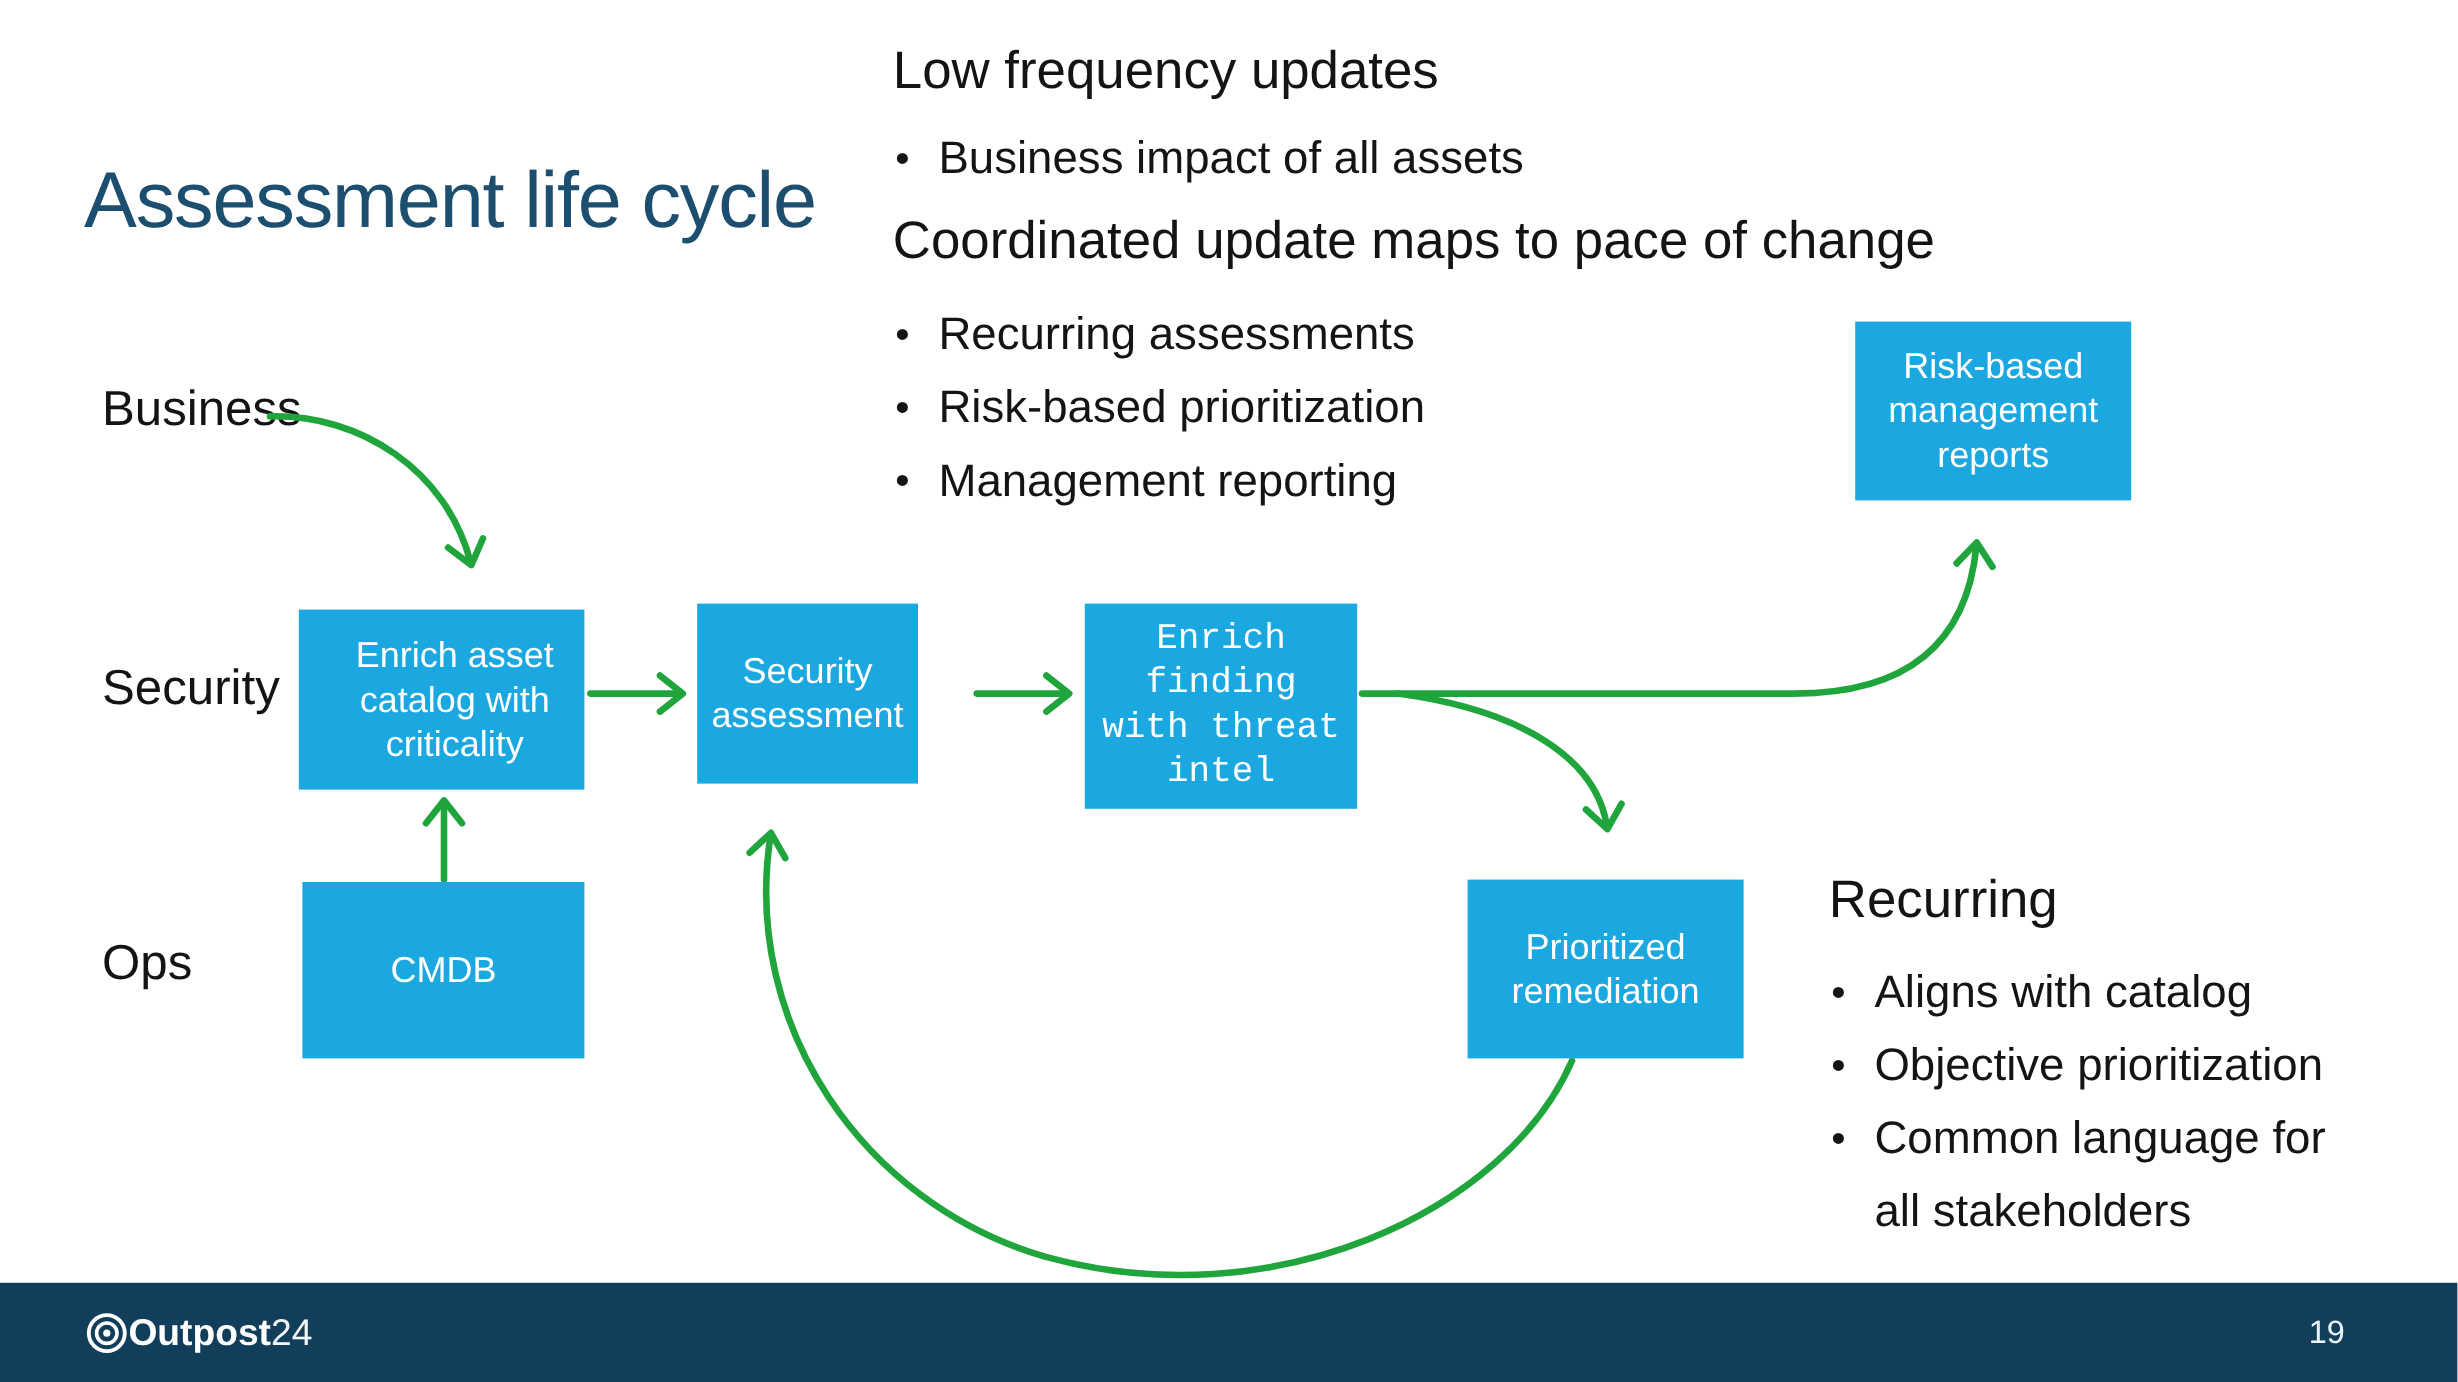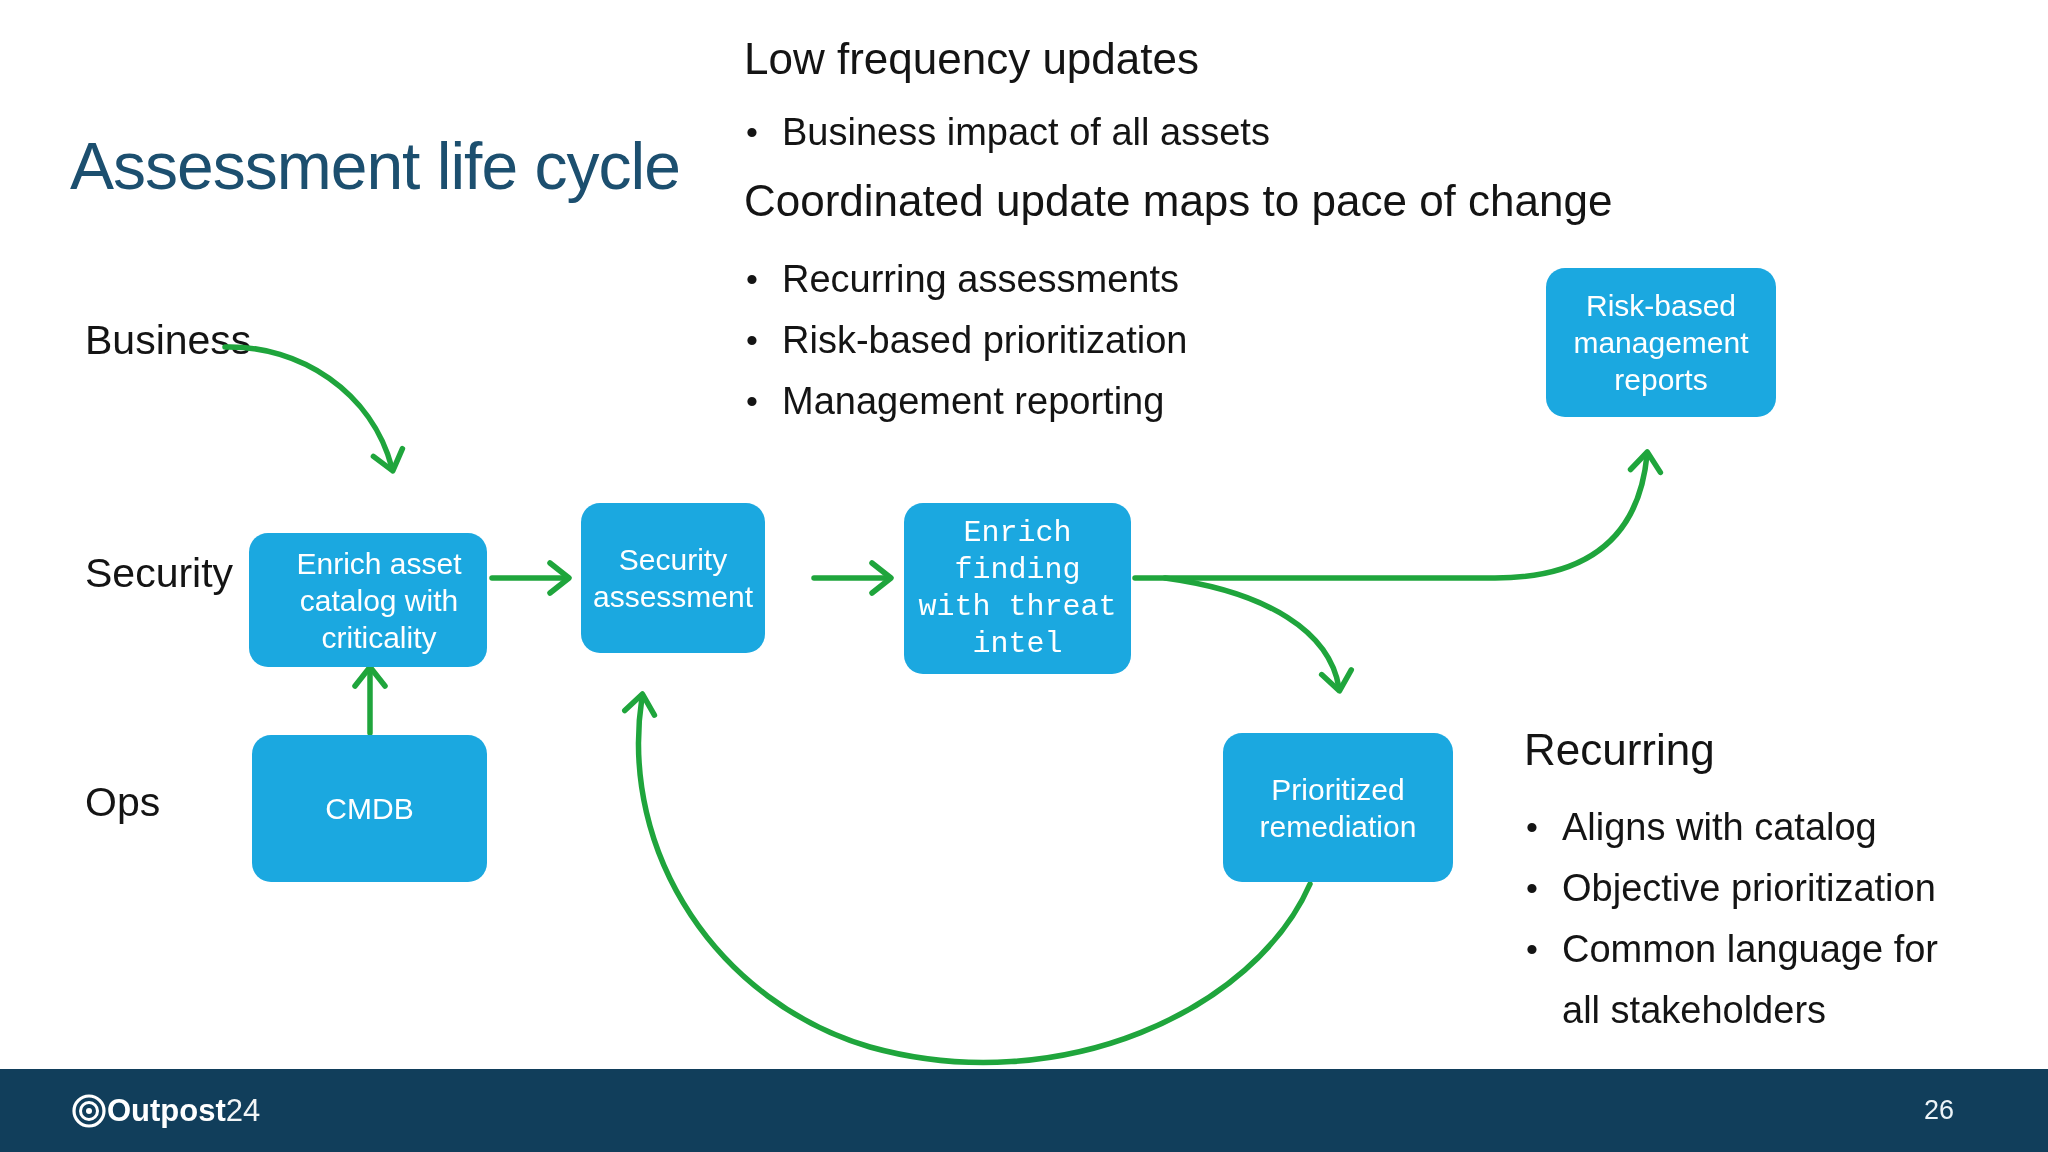--- a/index.html
+++ b/index.html
@@ -52,23 +52,23 @@
     position:absolute;left:85px;font-size:41px;color:var(--text-dark);
     white-space:nowrap;line-height:1.2;
   }
   .lane-business{top:316px;}
   .lane-security{top:549px;}
   .lane-ops{top:778px;}
 
   .flow-box{
     position:absolute;background:var(--box-blue);color:var(--box-text);
     display:flex;align-items:center;justify-content:center;text-align:center;
-    font-size:30px;line-height:37px;padding:6px 10px;z-index:2;border-radius:19px;
+    font-size:30px;line-height:37px;padding:6px 10px;z-index:2;
   }
-  .b-enrich-asset{left:249px;top:533px;width:238px;height:134px;padding-left:32px;}
+  .b-enrich-asset{left:249px;top:508px;width:238px;height:150px;padding-left:32px;}
   .b-security{left:581px;top:503px;width:184px;height:150px;}
   .b-enrich-finding{left:904px;top:503px;width:227px;height:171px;font-family:Liberation Mono, monospace;}
   .b-risk-reports{left:1546px;top:268px;width:230px;height:149px;}
   .b-prioritized{left:1223px;top:733px;width:230px;height:149px;}
   .b-cmdb{left:252px;top:735px;width:235px;height:147px;}
 
   svg.arrows{position:absolute;left:0;top:0;z-index:1;pointer-events:none;}
   svg.arrows path.line{
     fill:none;stroke:var(--arrow-green);stroke-width:5.5;stroke-linecap:round;
   }
@@ -142,16 +142,16 @@
 
   <div class="footer">
     <div class="brand">
       <svg width="36" height="36" viewBox="0 0 36 36">
         <circle cx="18" cy="18" r="15" fill="none" stroke="#FFFFFF" stroke-width="3.2"></circle>
         <circle cx="18" cy="18" r="8.5" fill="none" stroke="#FFFFFF" stroke-width="3"></circle>
         <circle cx="18" cy="18" r="3" fill="#FFFFFF"></circle>
       </svg>
       <div class="brand-text"><span class="bold">Outpost</span><span class="light">24</span></div>
     </div>
-    <div class="page-number">26</div>
+    <div class="page-number">19</div>
   </div>
 
 </div>
 
 </body></html>

